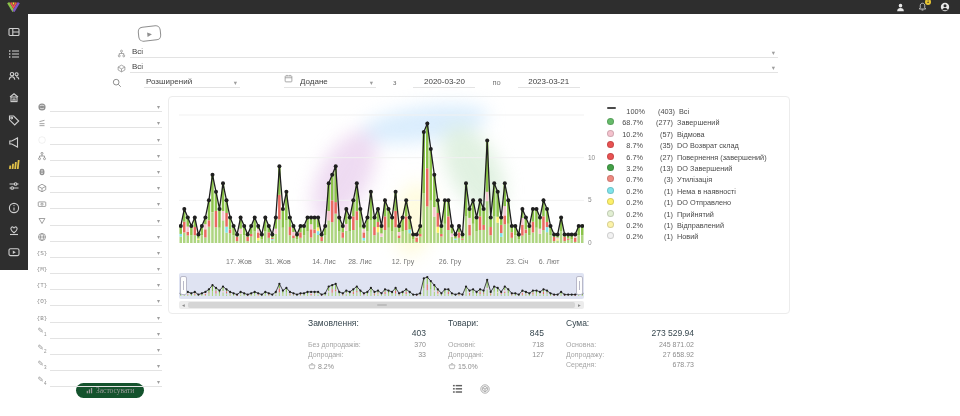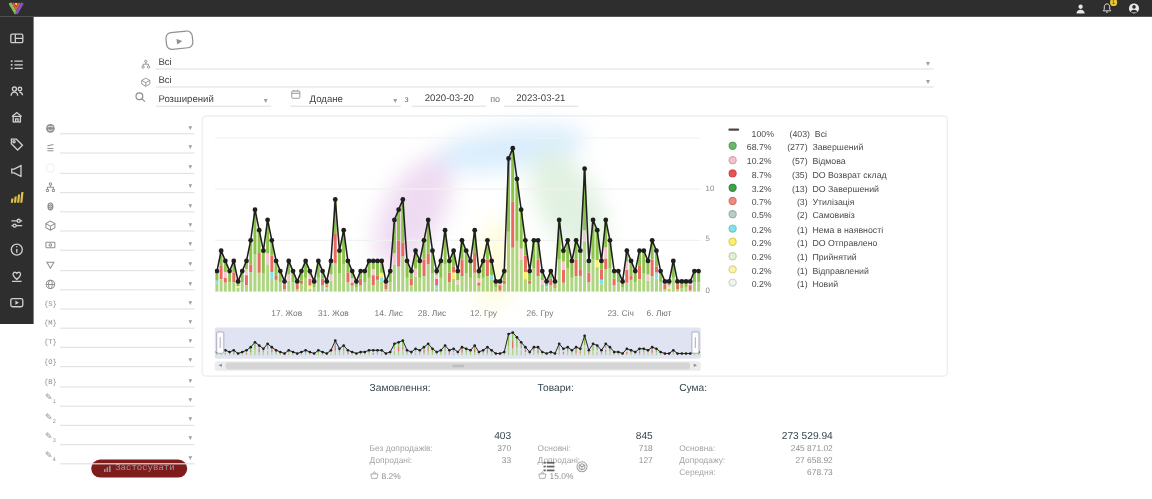--- a/index.html
+++ b/index.html
@@ -24,34 +24,34 @@
   
   .filter-panel { position:absolute; left:28px; top:98px; width:140px; z-index:5; }
   .frow { display:flex; align-items:flex-end; height:16.2px; padding:0 6px 2px 6px; }
   .ficon { width:16px; display:flex; justify-content:center; align-items:center; color:#8f8f8f;
            font-size:7px; line-height:8px; }
   .ficon sub { font-size:4.5px; }
   .fline { flex:1; border-bottom:1px solid #e3e3e3; display:flex; justify-content:flex-end;
            align-items:flex-end; height:12px; cursor:pointer; }
   .farrow { font-size:6px; color:#9e9e9e; margin:0 2px 0 0; line-height:7px; }
   .apply-btn { position:absolute; left:76px; top:285px; height:15px; border:none; border-radius:8px;
-               background:#7f1d1d; color:#9b9b9b; font-size:7.5px; font-family:Liberation Mono, monospace; padding:0 10px;
+               background:#14532d; color:#9b9b9b; font-size:7.5px; font-family:Liberation Serif, serif; padding:0 10px;
                display:flex; align-items:center; gap:3px; cursor:pointer; }
 
   
   .bubble { position:absolute; left:138px; top:26px; width:23px; height:15px; border:1.2px solid #8f8f8f;
             border-radius:5px; transform:rotate(-6deg); display:flex; align-items:center; justify-content:center;
             color:#8f8f8f; font-size:6px; cursor:pointer; z-index:6; }
   .trow { position:absolute; left:112px; width:666px; height:14px; display:flex; align-items:flex-end; z-index:6; }
   .trow .ticon { width:18px; display:flex; justify-content:center; }
   .trow .tline { flex:1; border-bottom:1px solid #e3e3e3; display:flex; align-items:flex-end; height:13px;
                  cursor:pointer; }
   .tval { font-size:8px; color:#424242; padding:0 0 1px 2px; }
   .tarrow { margin-left:auto; font-size:6.5px; color:#9e9e9e; padding-right:3px; }
-  .trow3 { position:absolute; left:112px; top:74px; height:15px; display:flex; align-items:center; gap:0; z-index:6; }
+  .trow3 { position:absolute; left:112px; top:74px; height:15px; display:flex; align-items:flex-start; gap:14px; z-index:6; }
   .group { display:flex; align-items:flex-end; border-bottom:1px solid #e3e3e3; height:14px; cursor:pointer; }
   .lbl { font-size:7.5px; color:#757575; padding:0 3px 2px 3px; align-self:flex-end; }
   .dateval { font-size:8px; color:#424242; padding:0 4px 1.5px 4px; }
 
   
   .card { position:absolute; left:168px; top:96px; width:622px; height:218px; border:1px solid #ececec;
           border-radius:4px; background:#fff; z-index:4; }
   .watermark { position:absolute; left:130px; top:0px; width:230px; height:170px; filter:blur(9px);
                opacity:.55; pointer-events:none; }
   .wm { position:absolute; border-radius:50%; }
@@ -72,22 +72,22 @@
   .scrollbar { position:absolute; left:10px; top:204px; width:405px; height:8px; background:#ececec;
                border-radius:2px; }
   .sb-thumb { position:absolute; left:9px; right:9px; top:1px; bottom:1px; background:#d5d5d5; border-radius:2px;
               cursor:grab; display:flex; align-items:center; justify-content:center; }
   .sb-grip { width:10px; height:2px; background:#bdbdbd; border-radius:1px; }
   .sb-arrow { position:absolute; top:0; width:9px; height:8px; font-size:5.5px; color:#8a8a8a; line-height:8px;
               text-align:center; cursor:pointer; }
 
   
   .stats { position:absolute; left:308px; top:318px; display:flex; gap:22px; z-index:6; }
-  .stat-head { display:flex; font-size:8.5px; color:#37474f; margin-bottom:3px; }
-  .stat-head .v { margin-left:auto; padding-left:8px;margin-top:40px; }
+  .stat-head { display:flex; font-size:8.5px; color:#37474f; margin-bottom:3px;flex-direction:column; }
+  .stat-head .v { margin-left:auto; padding-left:8px; }
   .stat-sub { display:flex; font-size:7px; color:#a5a5a5; height:10px; }
   .stat-sub .v { margin-left:auto; padding-left:8px; color:#8d8d8d; }
   .stat-basket { display:flex; align-items:center; gap:2px; font-size:7px; color:#8d8d8d; margin-top:1px; }
 
   .footer-icons { position:absolute; left:452px; top:384px; display:flex; gap:17px; z-index:6; }
   .footer-icons span { cursor:pointer; display:flex; }
 </style>
 </head>
 <body>
 
@@ -936,36 +936,36 @@
           <span class="lcnt">(57)</span>
           <span class="llabel">Відмова</span>
         </div>
         <div class="lrow">
           <span class="ldot" style="background:#e95252"></span>
           <span class="lpct">8.7%</span>
           <span class="lcnt">(35)</span>
           <span class="llabel">DO Возврат склад</span>
         </div>
         <div class="lrow">
+          <span class="ldot" style="background:#e95252"></span>
+          <span class="lpct">6.7%</span>
+          <span class="lcnt">(27)</span>
+          <span class="llabel">Повернення (завершений)</span>
+        </div>
+        <div class="lrow">
           <span class="ldot" style="background:#43a047"></span>
           <span class="lpct">3.2%</span>
           <span class="lcnt">(13)</span>
           <span class="llabel">DO Завершений</span>
         </div>
         <div class="lrow">
           <span class="ldot" style="background:#ef8a80"></span>
           <span class="lpct">0.7%</span>
           <span class="lcnt">(3)</span>
           <span class="llabel">Утилізація</span>
-        </div>
-        <div class="lrow">
-          <span class="ldot" style="background:#b7cdc9"></span>
-          <span class="lpct">0.5%</span>
-          <span class="lcnt">(2)</span>
-          <span class="llabel">Самовивіз</span>
         </div>
         <div class="lrow">
           <span class="ldot" style="background:#7fe3ea"></span>
           <span class="lpct">0.2%</span>
           <span class="lcnt">(1)</span>
           <span class="llabel">Нема в наявності</span>
         </div>
         <div class="lrow">
           <span class="ldot" style="background:#fdf06a"></span>
           <span class="lpct">0.2%</span>

